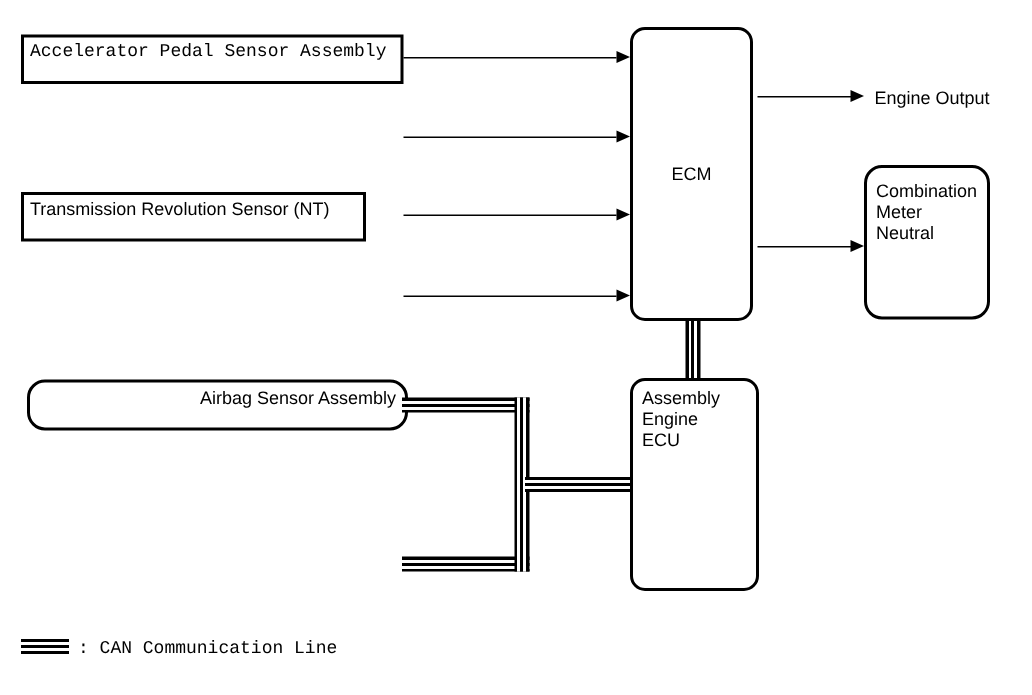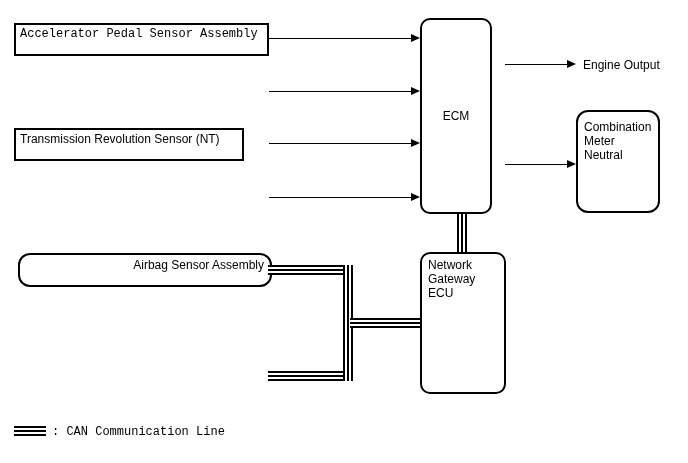--- a/index.html
+++ b/index.html
@@ -72,41 +72,41 @@
 
   <div class="hline" style="left:269px; top:91px; width:142px;"></div>
   <div class="arrow-right" style="left:411px; top:87px;"></div>
 
   <div class="hline" style="left:269px; top:143px; width:142px;"></div>
   <div class="arrow-right" style="left:411px; top:139px;"></div>
 
   <div class="hline" style="left:269px; top:197px; width:142px;"></div>
   <div class="arrow-right" style="left:411px; top:193px;"></div>
 
-  <div class="box ecm-box" style="left:420px; top:18px; width:72px; height:196px;">
+  <div class="box ecm-box" style="left:420px; top:18px; width:82px; height:196px;">
     <span>ECM</span>
   </div>
 
   <div class="hline" style="left:505px; top:64px; width:63px;"></div>
   <div class="arrow-right" style="left:567px; top:60px;"></div>
   <div class="label" style="left:583px; top:58px;">Engine Output</div>
 
   <div class="hline" style="left:505px; top:164px; width:63px;"></div>
   <div class="arrow-right" style="left:567px; top:160px;"></div>
   <div class="box cmb-box multiline" style="left:576px; top:110px; width:84px; height:103px;">
     <span>Combination</span>
     <span>Meter</span>
     <span>Neutral</span>
   </div>
 
   <div class="can-v" style="left:457px; top:214px; height:38px;"></div>
 
   <div class="box ngw-box multiline" style="left:420px; top:252px; width:86px; height:142px;">
-    <span>Network</span>
-    <span>Gateway</span>
+    <span>Assembly</span>
+    <span>Engine</span>
     <span>ECU</span>
   </div>
 
   <div class="box rounded" style="left:18px; top:253px; width:254px; height:34px;text-align:right;">
     <span>Airbag Sensor Assembly</span>
   </div>
 
   <div class="can-h" style="left:268px; top:265px; width:85px;"></div>
   <div class="can-h" style="left:268px; top:371px; width:85px;"></div>
   <div class="can-v" style="left:343px; top:265px; height:116px;"></div>

